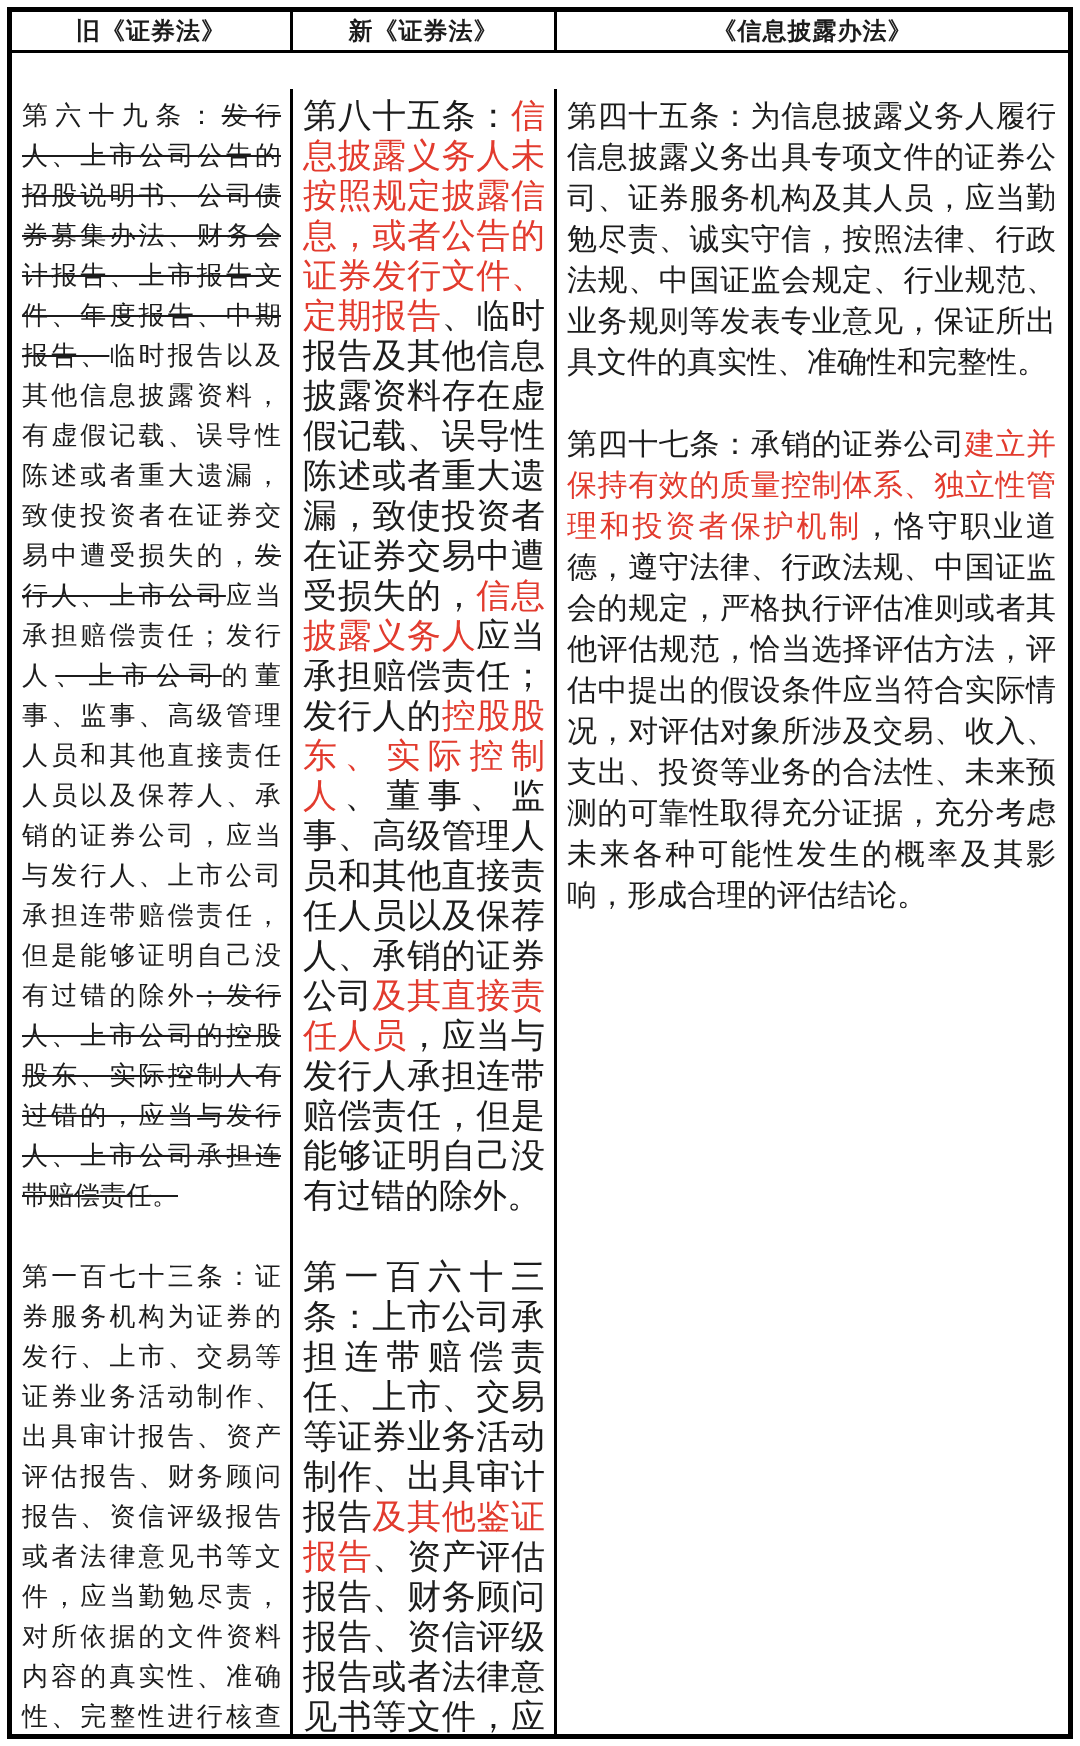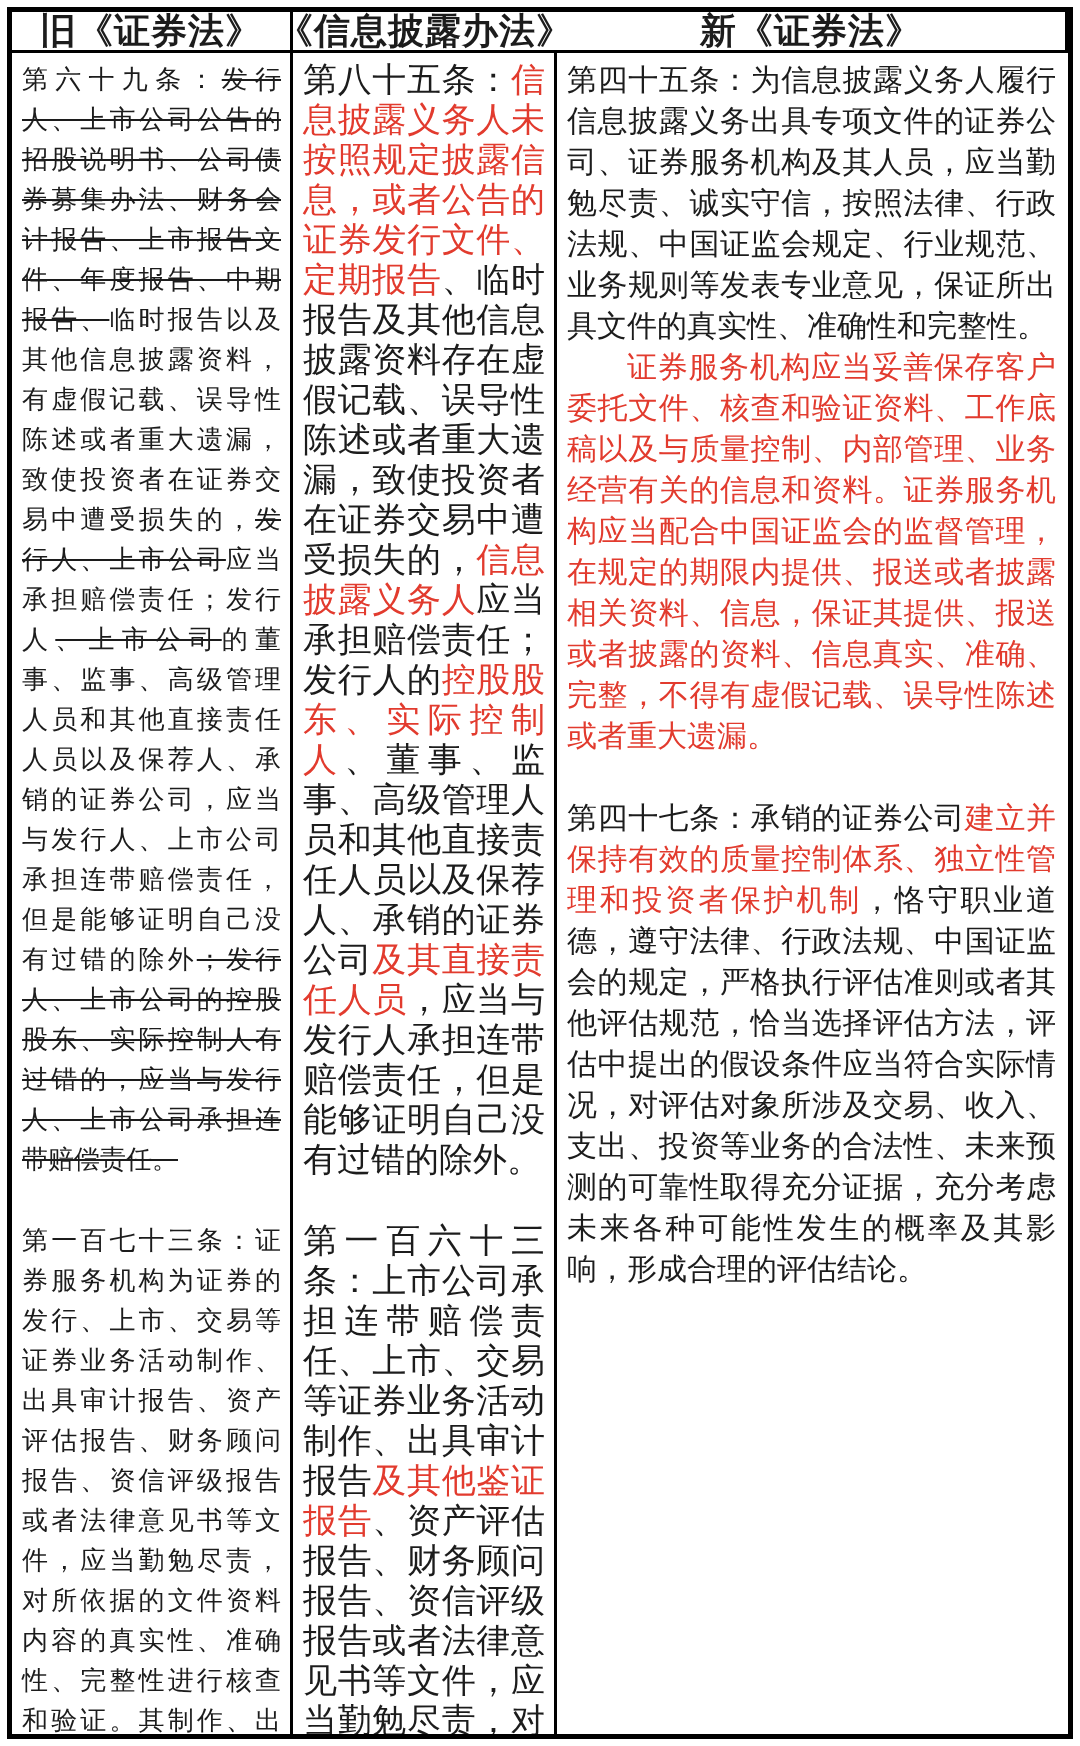--- a/index.html
+++ b/index.html
@@ -26,31 +26,32 @@
     background: #ffffff;
     color: #1c1c1c;
   }
   .hcell {
     box-sizing: border-box;
     border-bottom: 3px solid #000000;
     display: flex;
     align-items: center;
     justify-content: center;
     font-weight: bold;
-    font-size: 36px;
+    font-size: 24px;
     letter-spacing: 1px;
     overflow: hidden;
     white-space: nowrap;
   }
   .bcell {
     box-sizing: border-box;
     padding: 6px 9px 4px 10px;
     overflow: hidden;
     text-align: justify;
     text-justify: inter-ideograph;
+    margin-top: 36px;
   }
   .vline { border-right: 3px solid #000000; }
   .col-old  { font-size: 26px; line-height: 40px; }
   .col-new  { font-size: 34px; line-height: 40px; }
   .col-disc { font-size: 30px; line-height: 41px; padding-right: 12px; border-radius: 8px; }
   .para { margin: 0; }
   .para.gap { margin-top: 41px; }
   .para.indent { text-indent: 2em; }
   .n { color: #1c1c1c; }
   .red { color: #e23b2e; }
@@ -61,31 +62,30 @@
     text-decoration-color: #1c1c1c;
   }
 </style>
 </head>
 <body>
 
 <div class="page">
   <div class="comp-table">
 
     <div class="hcell vline">旧《证券法》</div>
+    <div class="hcell vline">新《证券法》</div>
     <div class="hcell">《信息披露办法》</div>
-    <div class="hcell vline">新《证券法》</div>
 
     <div class="bcell vline col-old">
         <p class="para"><span class="n">第六十九条：</span><span class="del">发行人、上市公司公告的招股说明书、公司债券募集办法、财务会计报告、上市报告文件、年度报告、中期报告、</span><span class="n">临时报告以及其他信息披露资料，有虚假记载、误导性陈述或者重大遗漏，致使投资者在证券交易中遭受损失的，</span><span class="del">发行人、上市公司</span><span class="n">应当承担赔偿责任；发行人</span><span class="del">、上市公司</span><span class="n">的董事、监事、高级管理人员和其他直接责任人员以及保荐人、承销的证券公司，应当与发行人、上市公司承担连带赔偿责任，但是能够证明自己没有过错的除外</span><span class="del">；发行人、上市公司的控股股东、实际控制人有过错的，应当与发行人、上市公司承担连带赔偿责任。</span></p>
         <p class="para gap"><span class="n">第一百七十三条：证券服务机构为证券的发行、上市、交易等证券业务活动制作、出具审计报告、资产评估报告、财务顾问报告、资信评级报告或者法律意见书等文件，应当勤勉尽责，对所依据的文件资料内容的真实性、准确性、完整性进行核查和验证。其制作、出具的文件有虚假记载、误导性陈述或者重大遗漏，给他人造成损失的，应当与</span></p>
       </div>
     <div class="bcell vline col-new">
         <p class="para"><span class="n">第八十五条：</span><span class="red">信息披露义务人未按照规定披露信息，或者公告的证券发行文件、定期报告</span><span class="n">、临时报告及其他信息披露资料存在虚假记载、误导性陈述或者重大遗漏，致使投资者在证券交易中遭受损失的，</span><span class="red">信息披露义务人</span><span class="n">应当承担赔偿责任；发行人的</span><span class="red">控股股东、实际控制人</span><span class="n">、董事、监事、高级管理人员和其他直接责任人员以及保荐人、承销的证券公司</span><span class="red">及其直接责任人员</span><span class="n">，应当与发行人承担连带赔偿责任，但是能够证明自己没有过错的除外。</span></p>
         <p class="para gap"><span class="n">第一百六十三条：上市公司承担连带赔偿责任、上市、交易等证券业务活动制作、出具审计报告</span><span class="red">及其他鉴证报告</span><span class="n">、资产评估报告、财务顾问报告、资信评级报告或者法律意见书等文件，应当勤勉尽责，对所依据的文件资料内容的真实性、准确性、完整性进行核查和验证。其制作、出具的文件有虚假记载、误导性陈述或者重大遗漏，给他人造成损失的，应当与</span><span class="red">委托人</span><span class="n">承担连带赔偿责任，但是能够证明自己没有过错的除外。</span></p>
       </div>
     <div class="bcell col-disc">
         <p class="para"><span class="n">第四十五条：为信息披露义务人履行信息披露义务出具专项文件的证券公司、证券服务机构及其人员，应当勤勉尽责、诚实守信，按照法律、行政法规、中国证监会规定、行业规范、业务规则等发表专业意见，保证所出具文件的真实性、准确性和完整性。</span></p>
-        <p class="para indent"><span class="red">证券服务机构应当妥善保存客户委托文件、核查和验证资料、工作底稿以及与质量控制、内部管理、业务经营有关的信息和资料。证券服务机构应当配合中国证监会的监督管理，在规定的期限内提供、报送或者披露相关资料、信息，保证其提供、报送或者披露的资料、信息真实、准确、完整，不得有虚假记载、误导性陈述或者重大遗漏。</span></p>
         <p class="para gap"><span class="n">第四十七条：承销的证券公司</span><span class="red">建立并保持有效的质量控制体系、独立性管理和投资者保护机制</span><span class="n">，恪守职业道德，遵守法律、行政法规、中国证监会的规定，严格执行评估准则或者其他评估规范，恰当选择评估方法，评估中提出的假设条件应当符合实际情况，对评估对象所涉及交易、收入、支出、投资等业务的合法性、未来预测的可靠性取得充分证据，充分考虑未来各种可能性发生的概率及其影响，形成合理的评估结论。</span></p>
       </div>
 
   </div>
 </div>
 
 </body></html>

